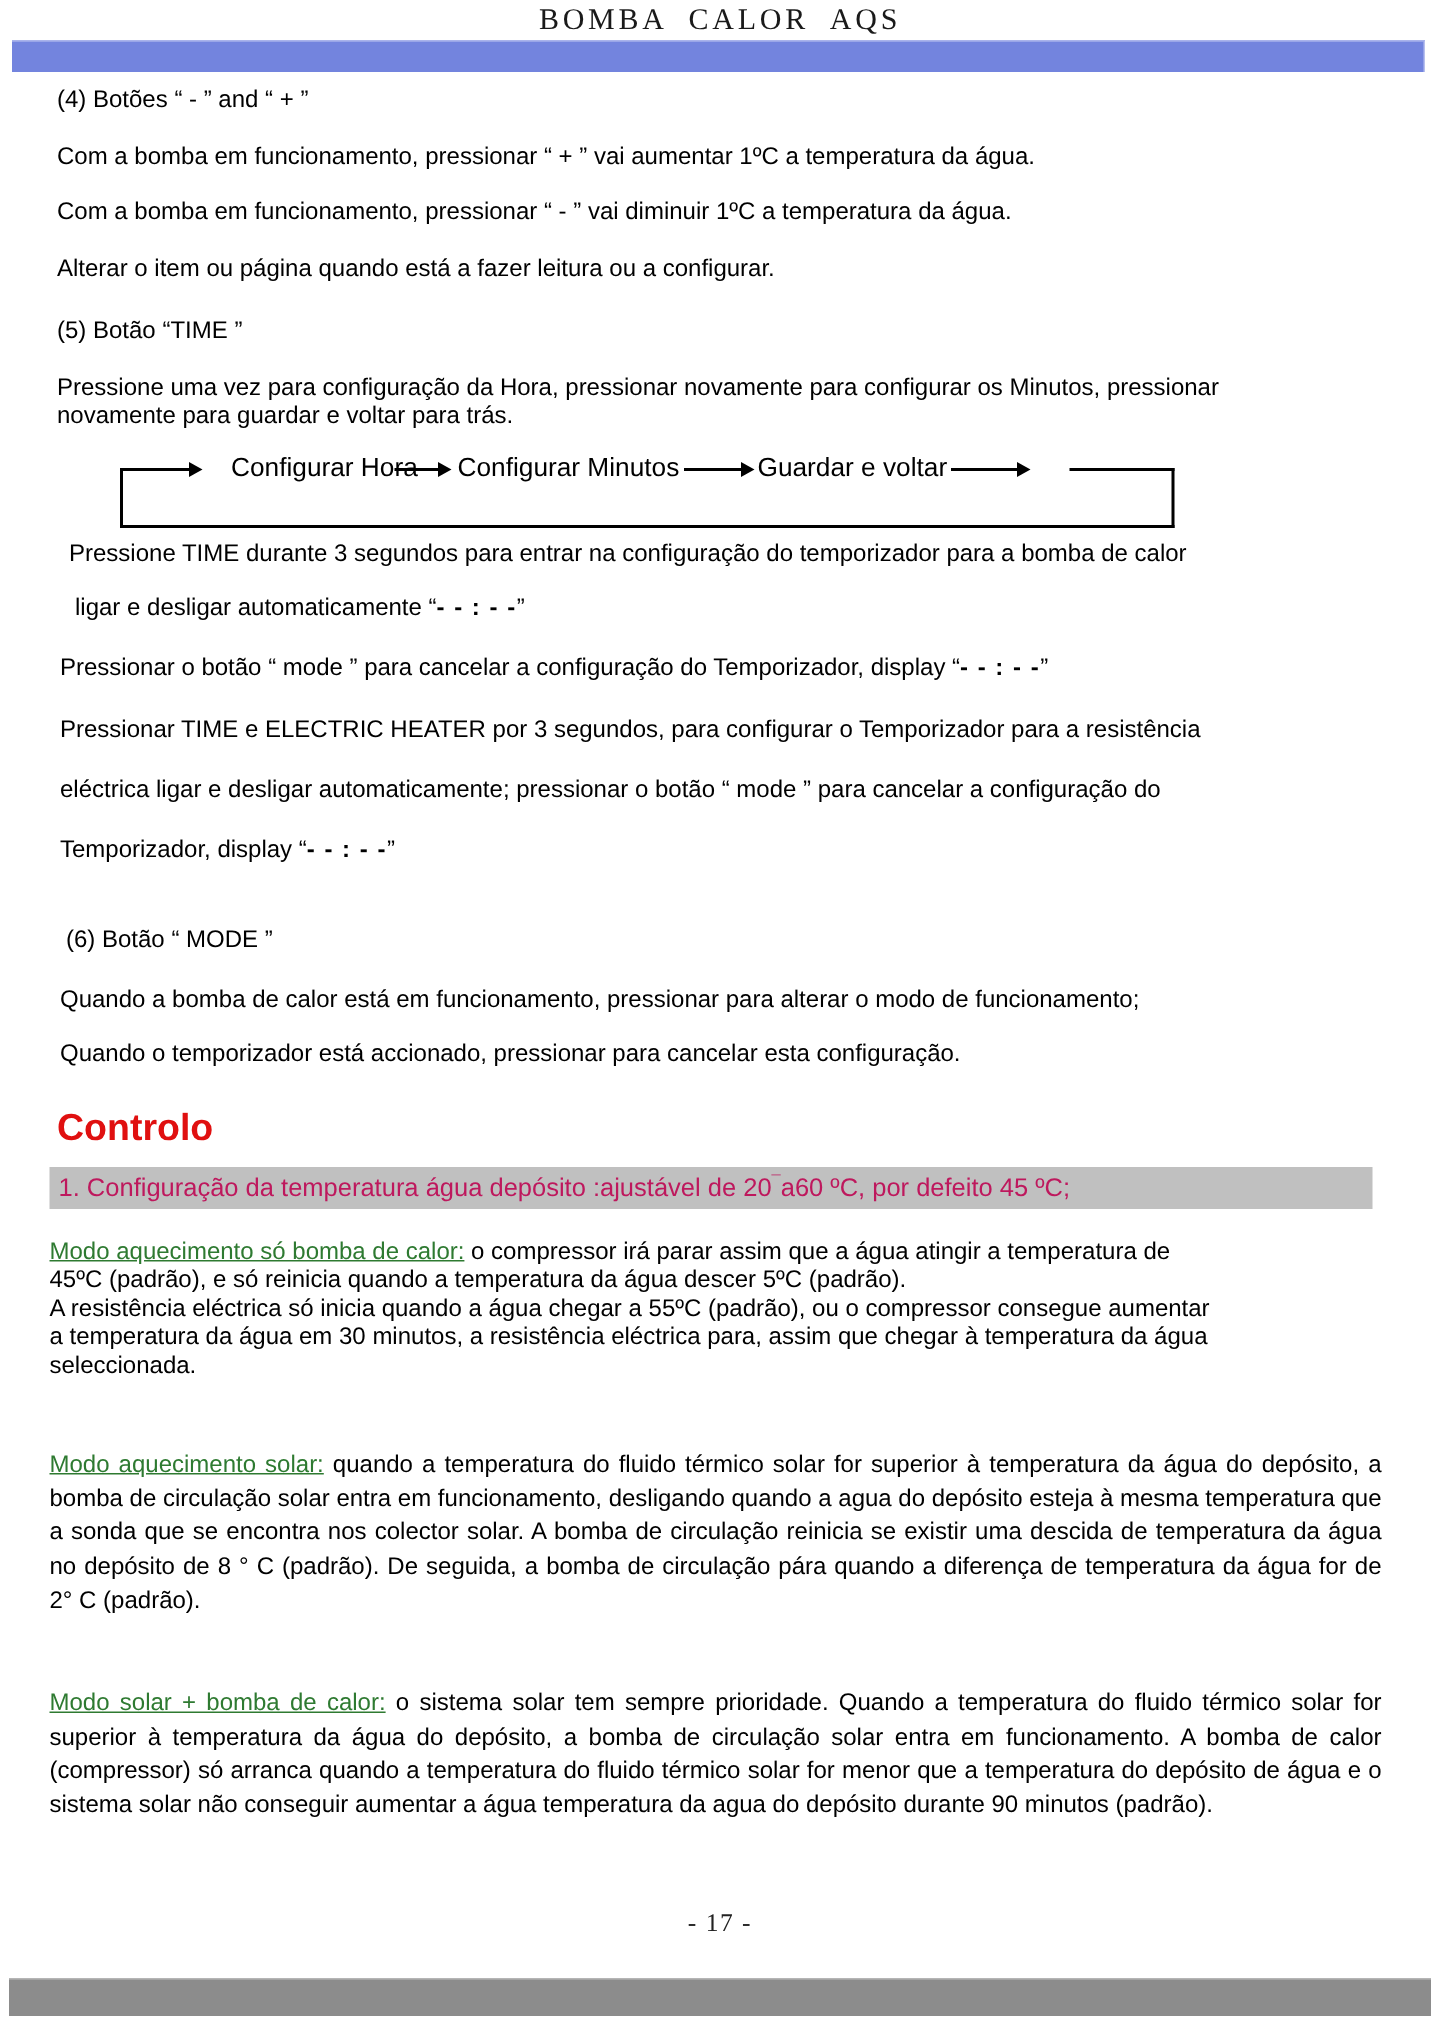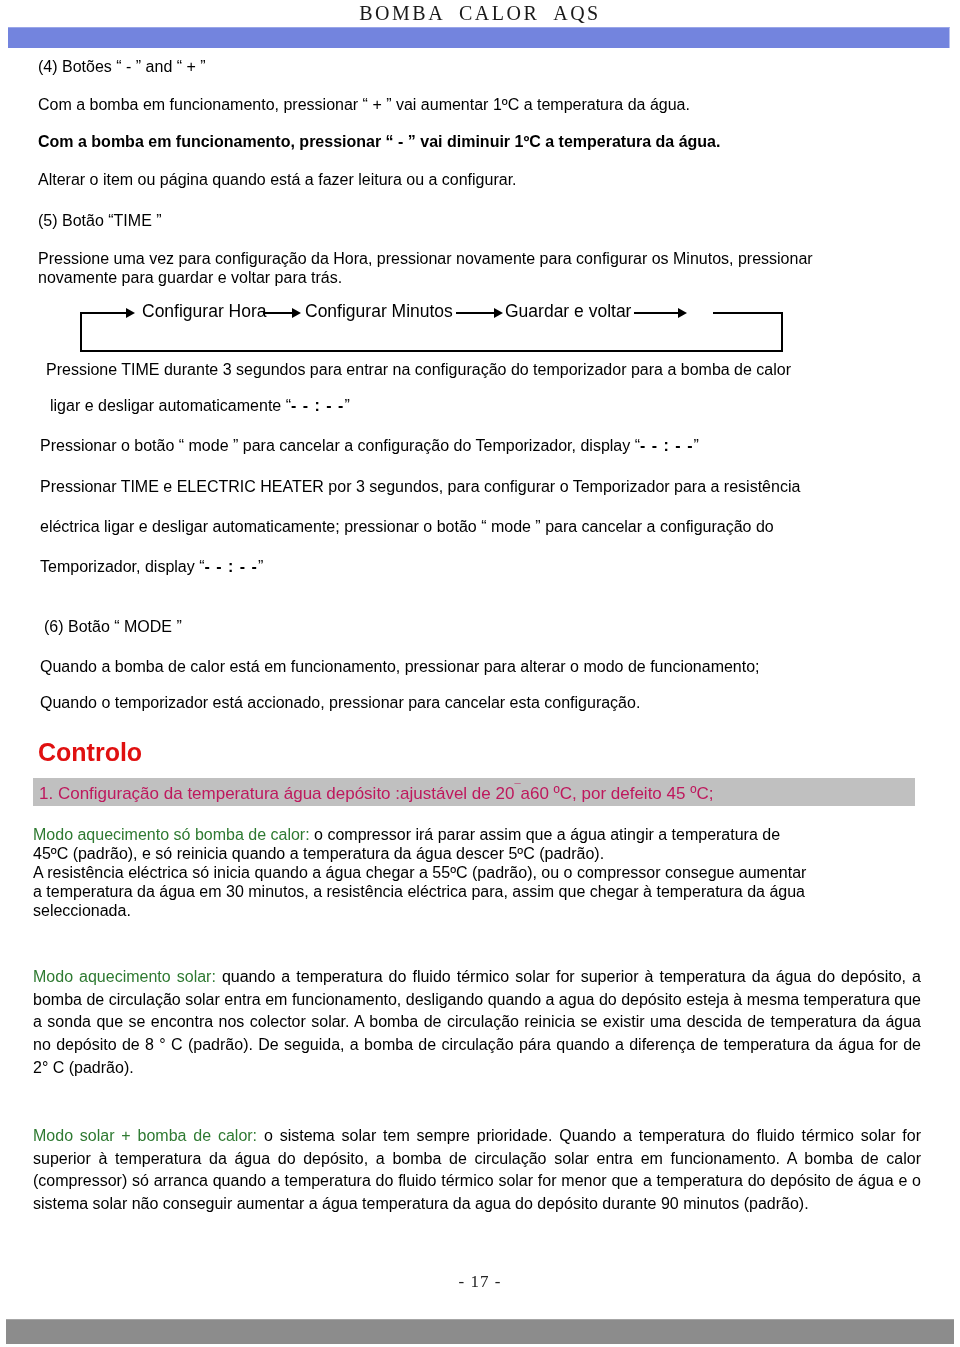--- a/index.html
+++ b/index.html
@@ -114,21 +114,21 @@
     background: #c0c0c0;
   }
   .blue-line {
     color: #2222D0;
     font-size: 17px;
   }
   .sup-mark {
     font-size: 11px;
     vertical-align: super;
   }
-  .green { color: #2E7A31; }
+  .green { color: #2E7A31; text-decoration: underline; }
 
   .pagenum {
     position: absolute;
     width: 960px;
     text-align: center;
     font-family: "Liberation Serif", serif;
     font-size: 17px;
     color: #222;
     letter-spacing: 1px;
   }
@@ -137,34 +137,34 @@
 <body>
 
 <div class="page">
 
   <div class="doc-header">BOMBA  CALOR  AQS</div>
   <div class="header-rule" style="background: rgb(115, 132, 222);"></div>
 
   <div class="blk" style="left:38px; top:58px; width:880px;">(4)  Botões “ - ”   and     “ + ”</div>
 
   <div class="blk" style="left:38px; top:96px; width:890px;">Com a bomba em funcionamento, pressionar “ + ” vai aumentar 1ºC a temperatura da água.</div>
-  <div class="blk" style="left:38px; top:133px; width:890px;font-weight:bold;">Com a bomba em funcionamento, pressionar “ - ” vai diminuir 1ºC a temperatura da água.</div>
+  <div class="blk" style="left:38px; top:133px; width:890px;">Com a bomba em funcionamento, pressionar “ - ” vai diminuir 1ºC a temperatura da água.</div>
   <div class="blk" style="left:38px; top:171px; width:890px;">Alterar o item ou página quando está a fazer leitura ou a configurar.</div>
 
   <div class="blk" style="left:38px; top:212px; width:880px;">(5) Botão “TIME ”</div>
 
   <div class="blk tight" style="left:38px; top:250px; width:820px;">Pressione uma vez para configuração da Hora, pressionar novamente para configurar os Minutos, pressionar novamente para guardar e voltar para trás.</div>
 
   <div class="flow">
 
     <div class="vline" style="left:2px; top:12px; height:40px;"></div>
     <div class="hline" style="left:2px; top:12px; width:48px;"></div>
     <div class="arrow-head" style="left:48px; top:8px;"></div>
 
-    <div class="flow-label" style="left:64px;text-align:center;">Configurar Hora</div>
+    <div class="flow-label" style="left:76px;text-align:center;">Configurar Hora</div>
 
     <div class="hline" style="left:185px; top:12px; width:32px;"></div>
     <div class="arrow-head" style="left:214px; top:8px;"></div>
 
     <div class="flow-label" style="left:227px;">Configurar Minutos</div>
 
     <div class="hline" style="left:378px; top:12px; width:42px;"></div>
     <div class="arrow-head" style="left:416px; top:8px;"></div>
 
     <div class="flow-label" style="left:427px;">Guardar e voltar</div>

